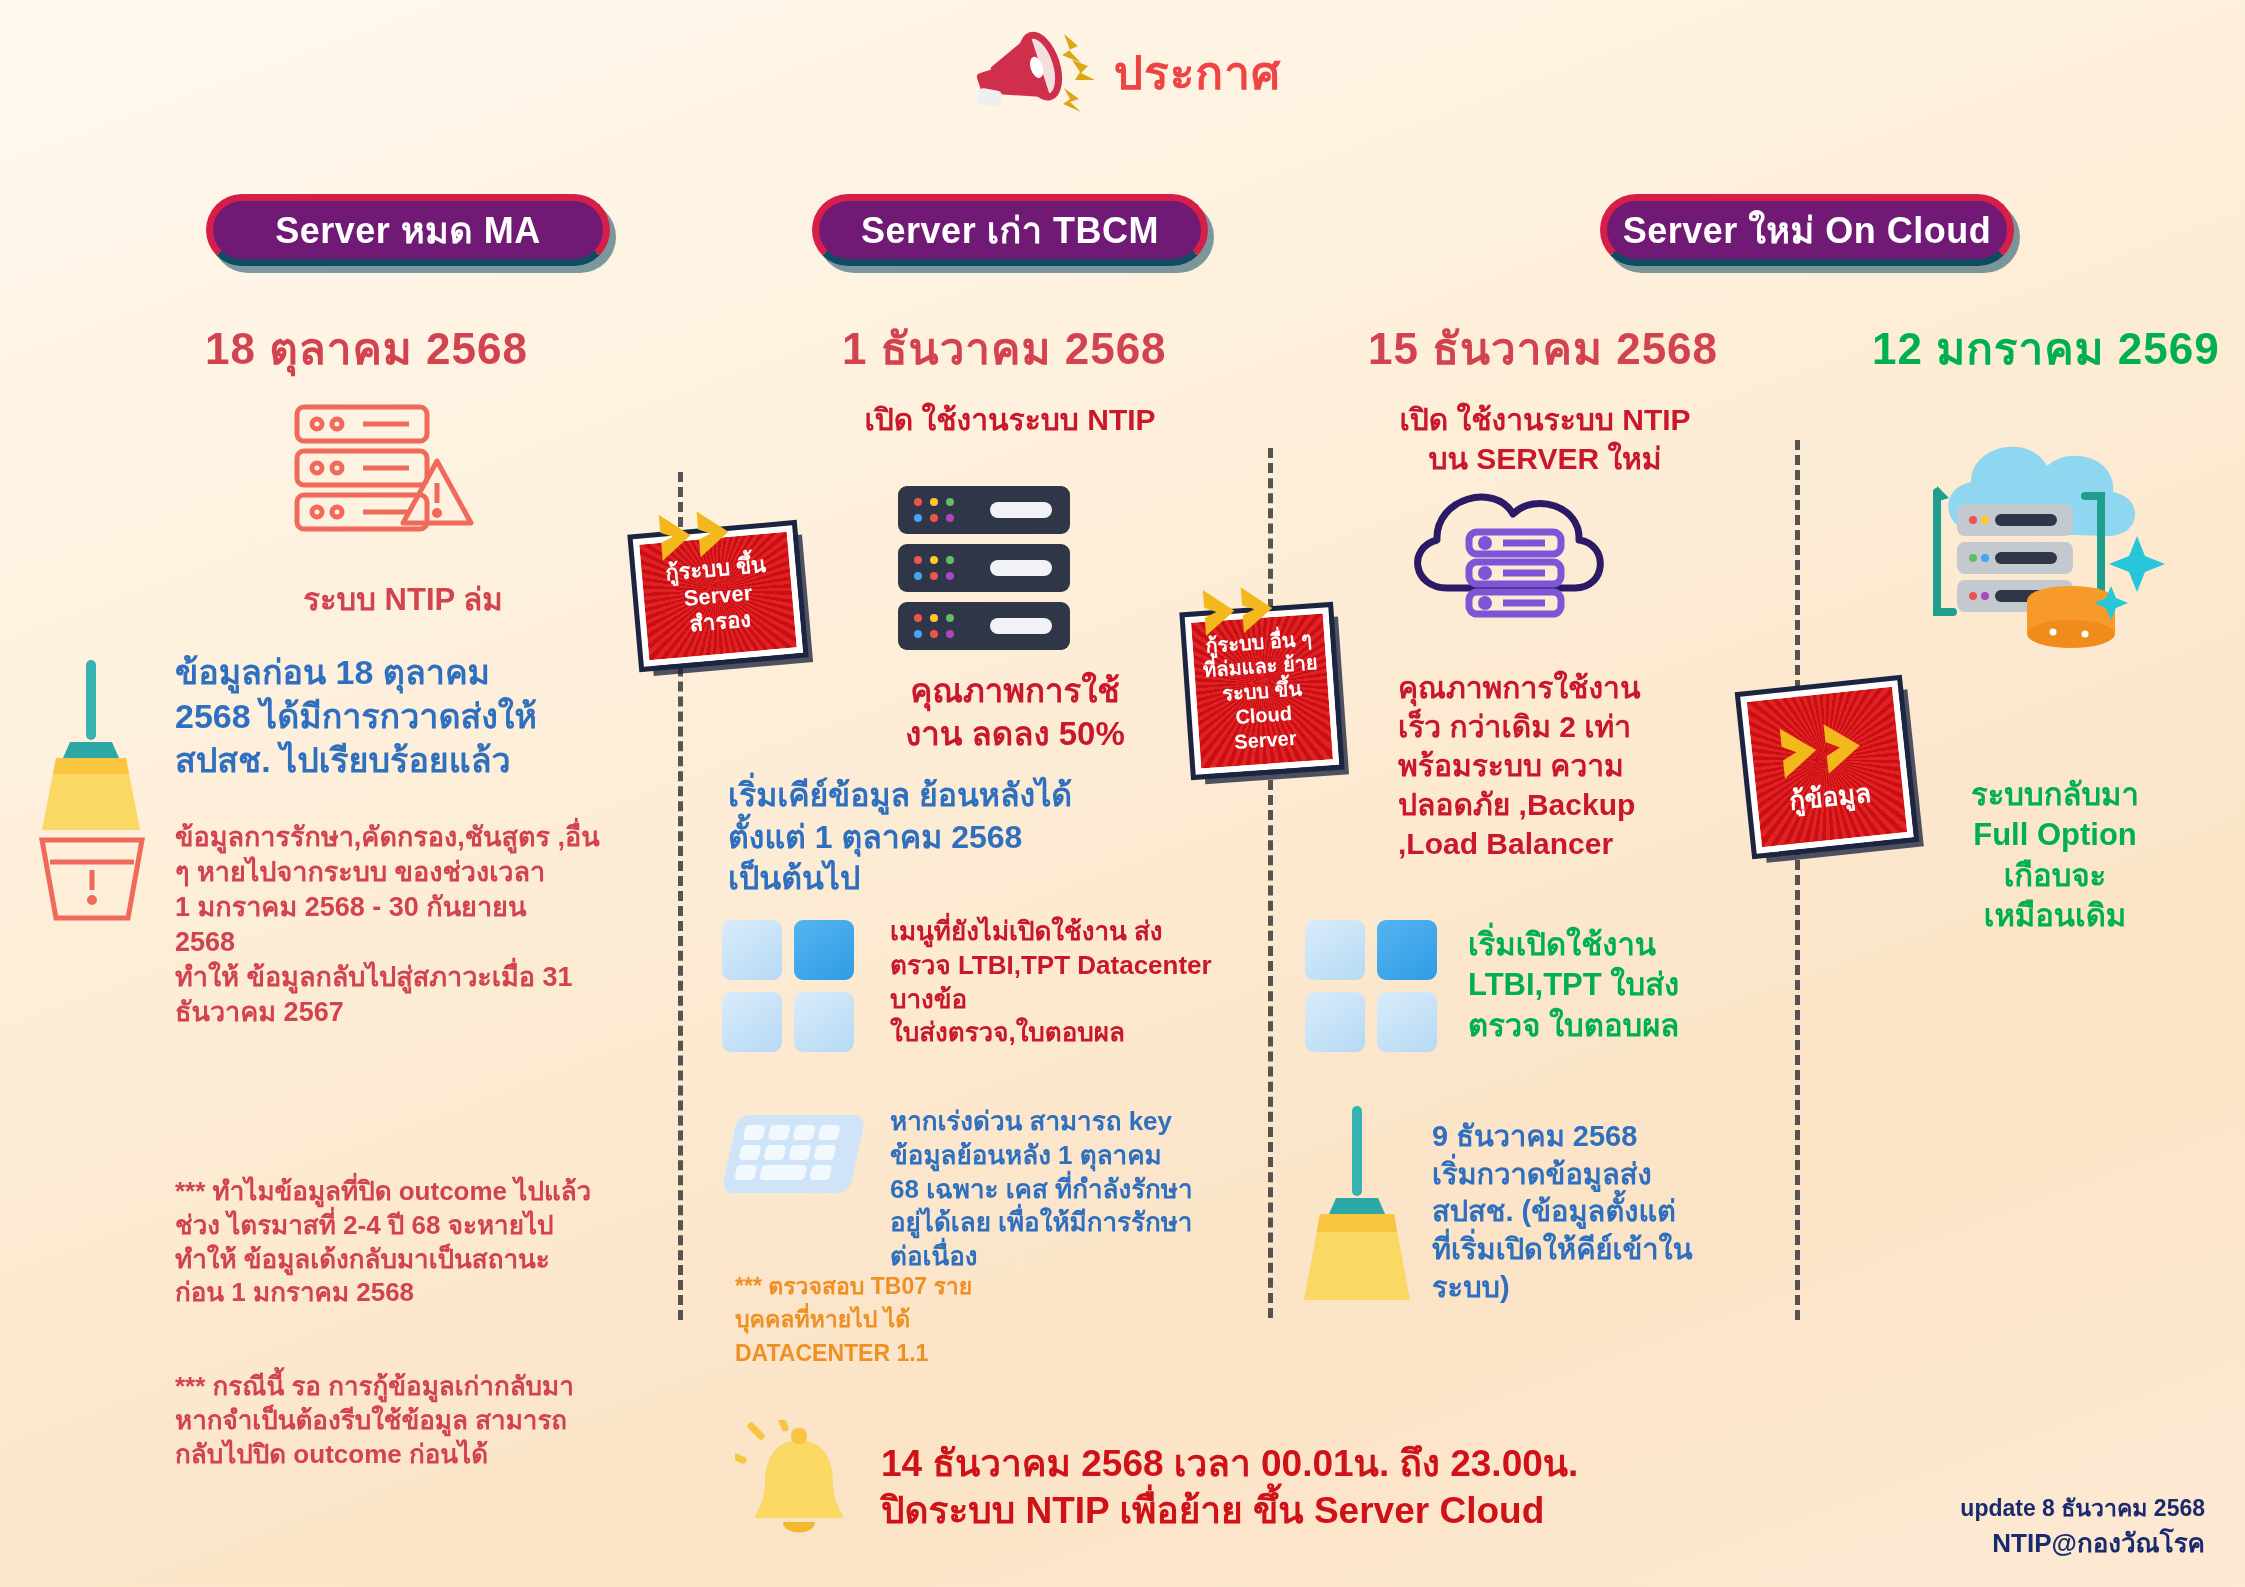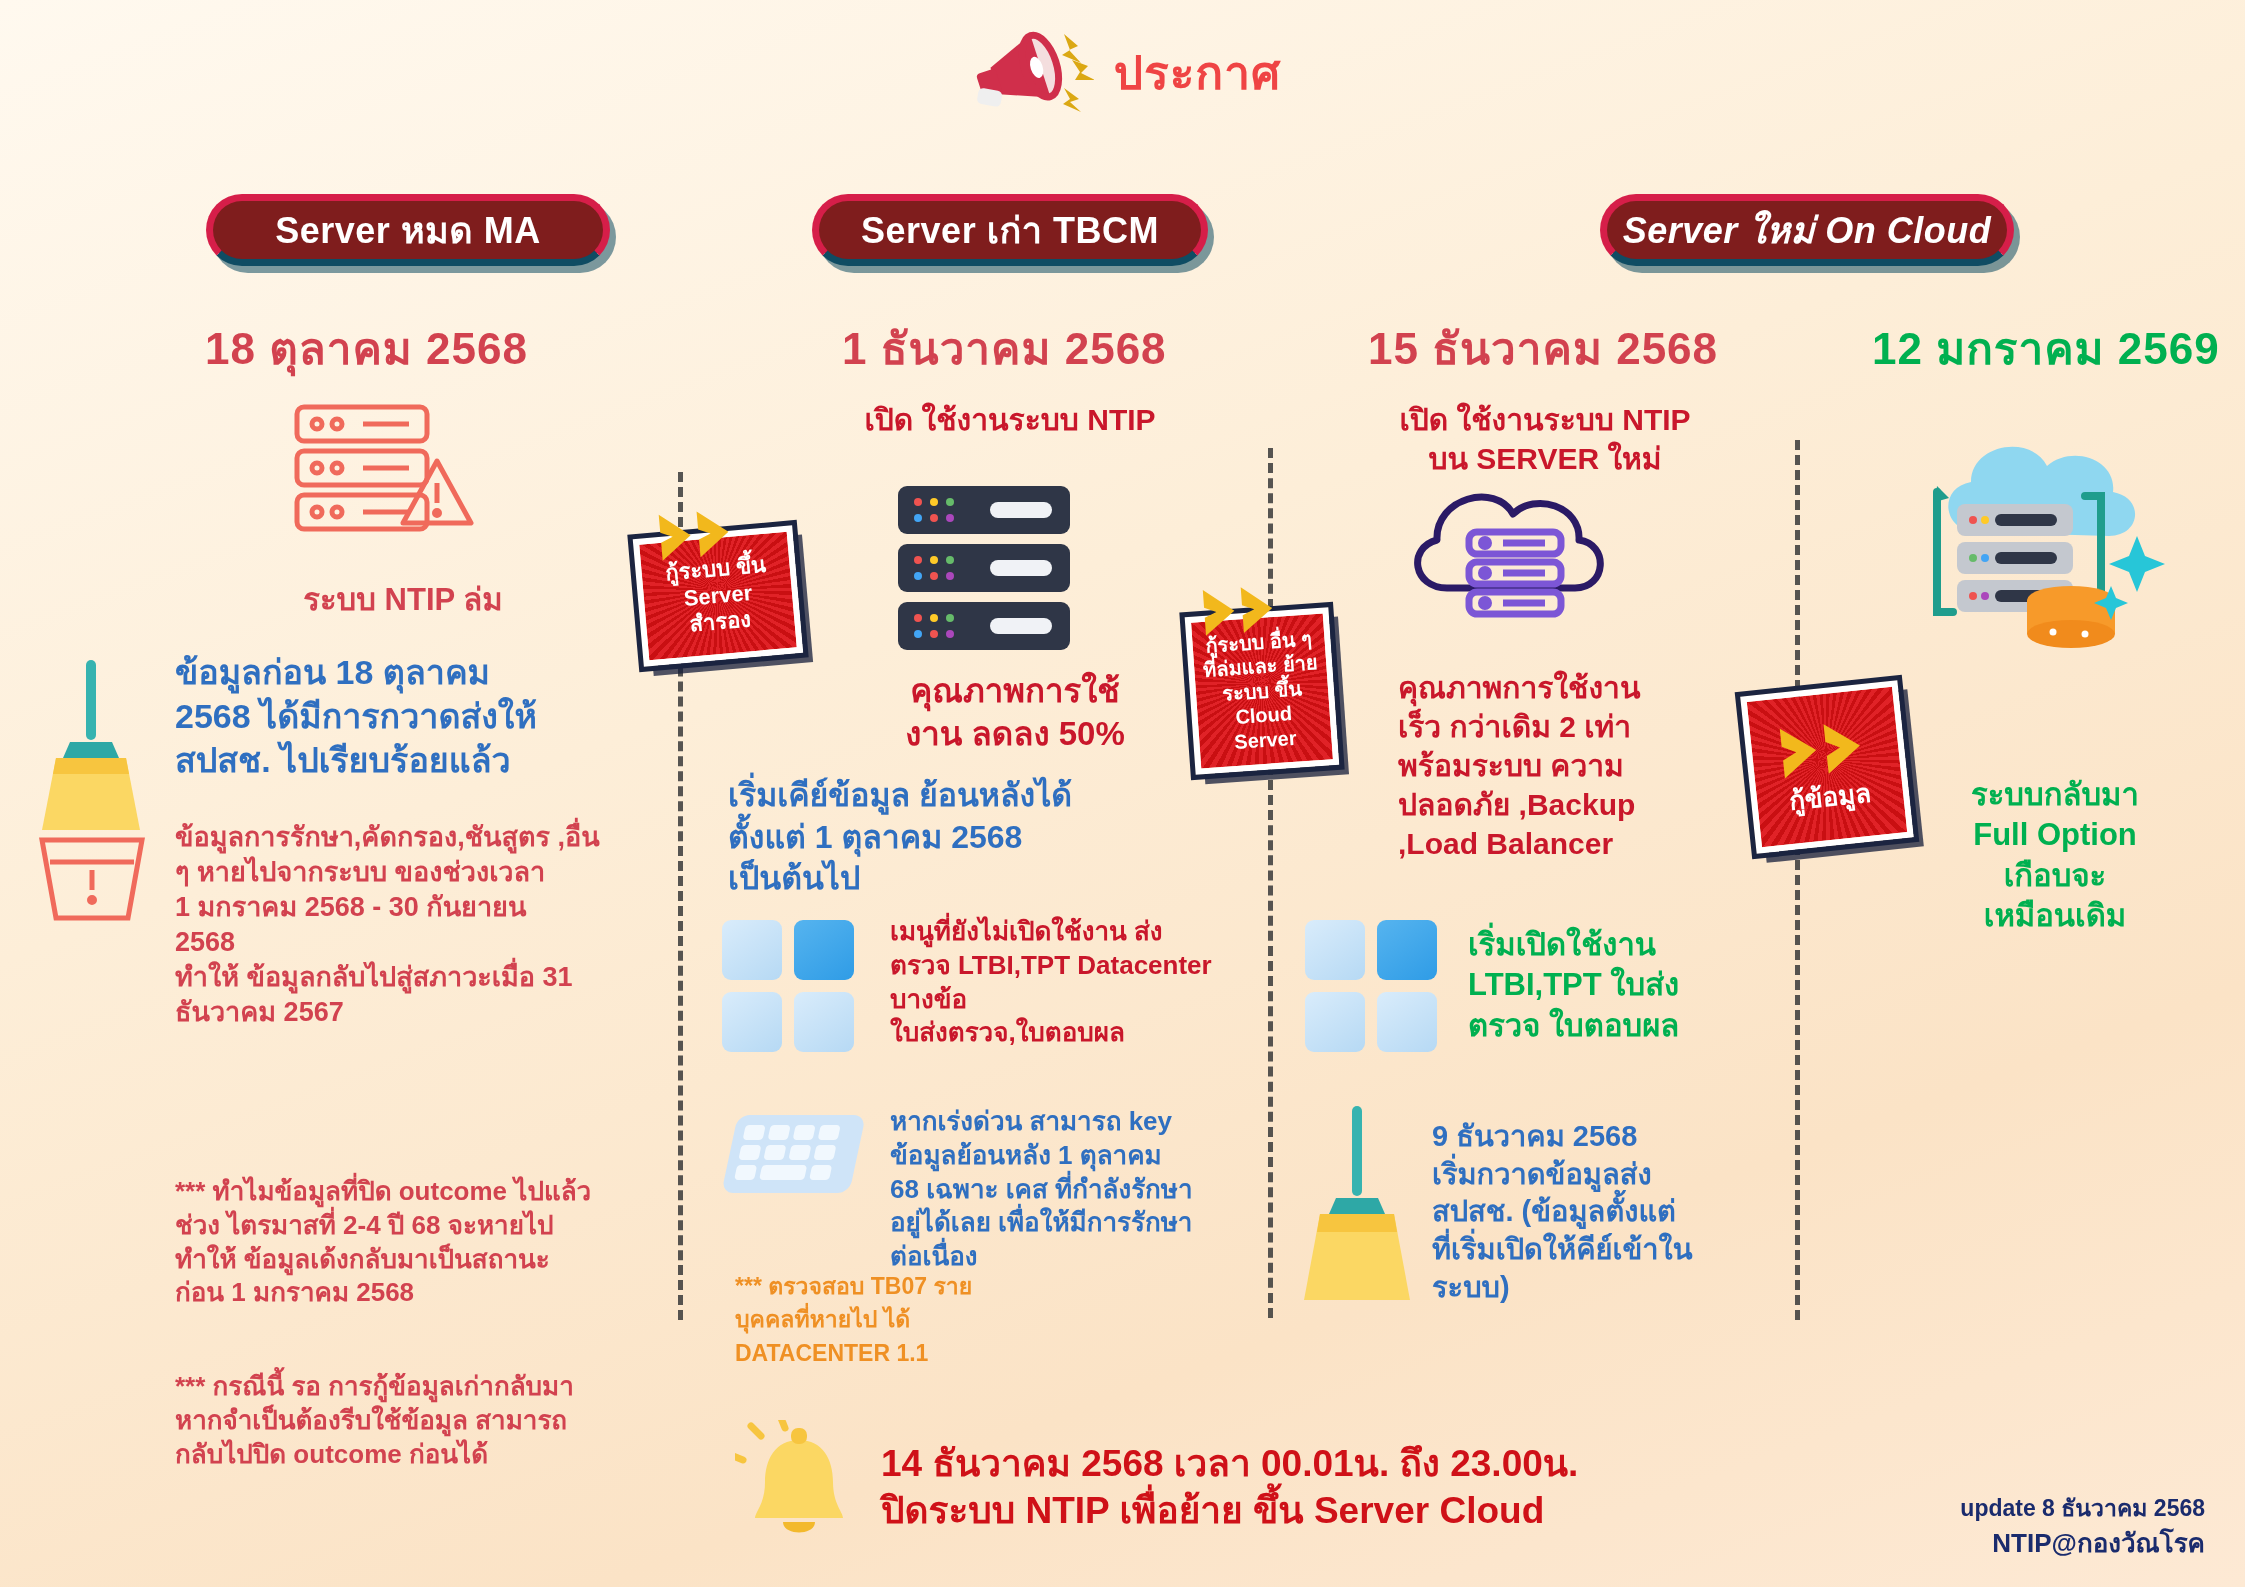--- a/index.html
+++ b/index.html
@@ -20,35 +20,35 @@
   }
   .megaphone { width: 130px; height: 110px; flex: 0 0 auto; }
   .title-text {
     font-size: 46px; font-weight: bold; color: #ef4444;
     letter-spacing: 1px; line-height: 1;
   }
 
   
   .badge {
     position: absolute;
-    background: #7f1d1d;
+    background: #701a75;
     border-radius: 42px;
     border-top: 7px solid #d61e49;
     border-left: 7px solid #d61e49;
     border-right: 7px solid #d61e49;
     border-bottom: 7px solid #0f4c63;
     box-shadow: 6px 7px 0 rgba(15,76,99,.55);
     display: flex; align-items: center; justify-content: center;
     color: #ffffff; font-size: 36px; font-weight: 600;
     letter-spacing: .5px;
     text-align: right;
   }
   #badge-1 { left: 206px;  top: 194px; width: 404px; height: 72px; }
   #badge-2 { left: 812px;  top: 194px; width: 396px; height: 72px; }
-  #badge-3 { left: 1600px; top: 194px; width: 414px; height: 72px; font-style: italic; }
+  #badge-3 { left: 1600px; top: 194px; width: 414px; height: 72px; }
 
   
   .date {
     position: absolute;
     font-size: 44px; font-weight: bold;
     color: #d2424f; white-space: nowrap;
     letter-spacing: 1px;
   }
   #date-1 { left: 205px;  top: 313px; }
   #date-2 { left: 842px;  top: 313px; }

